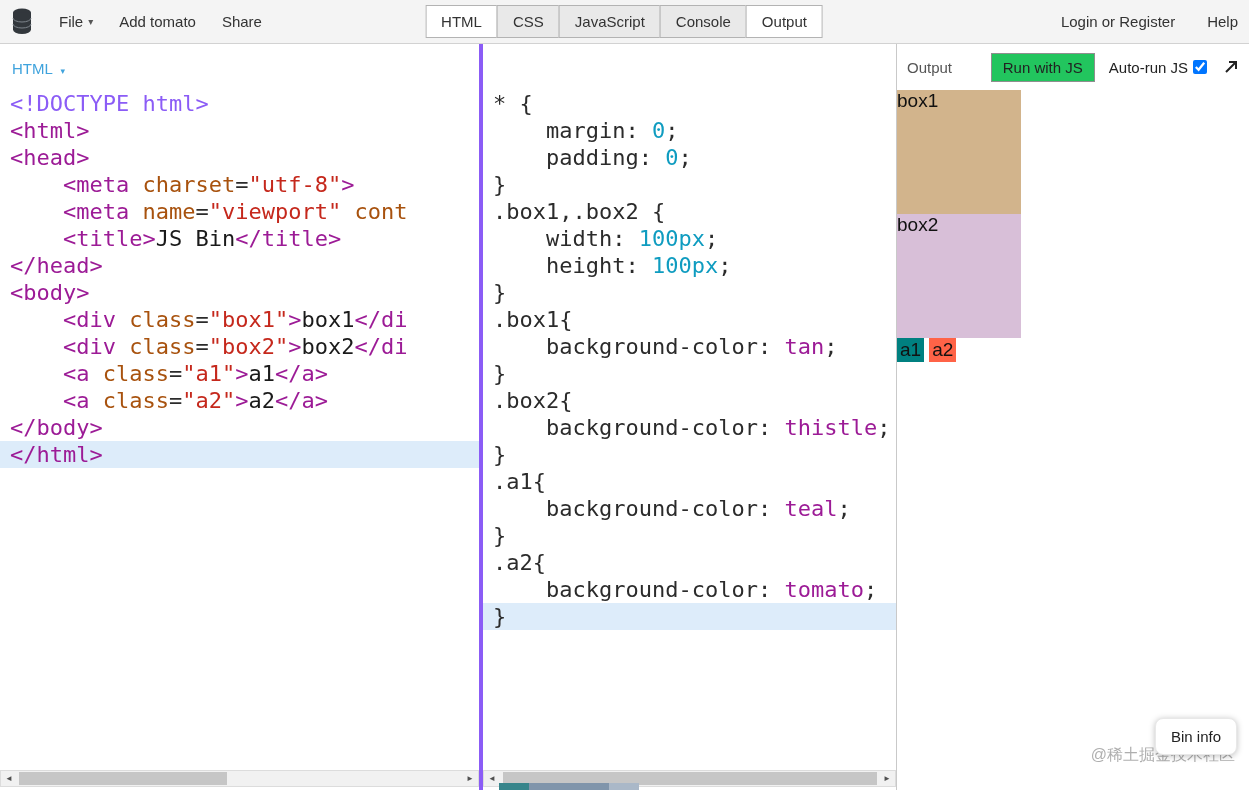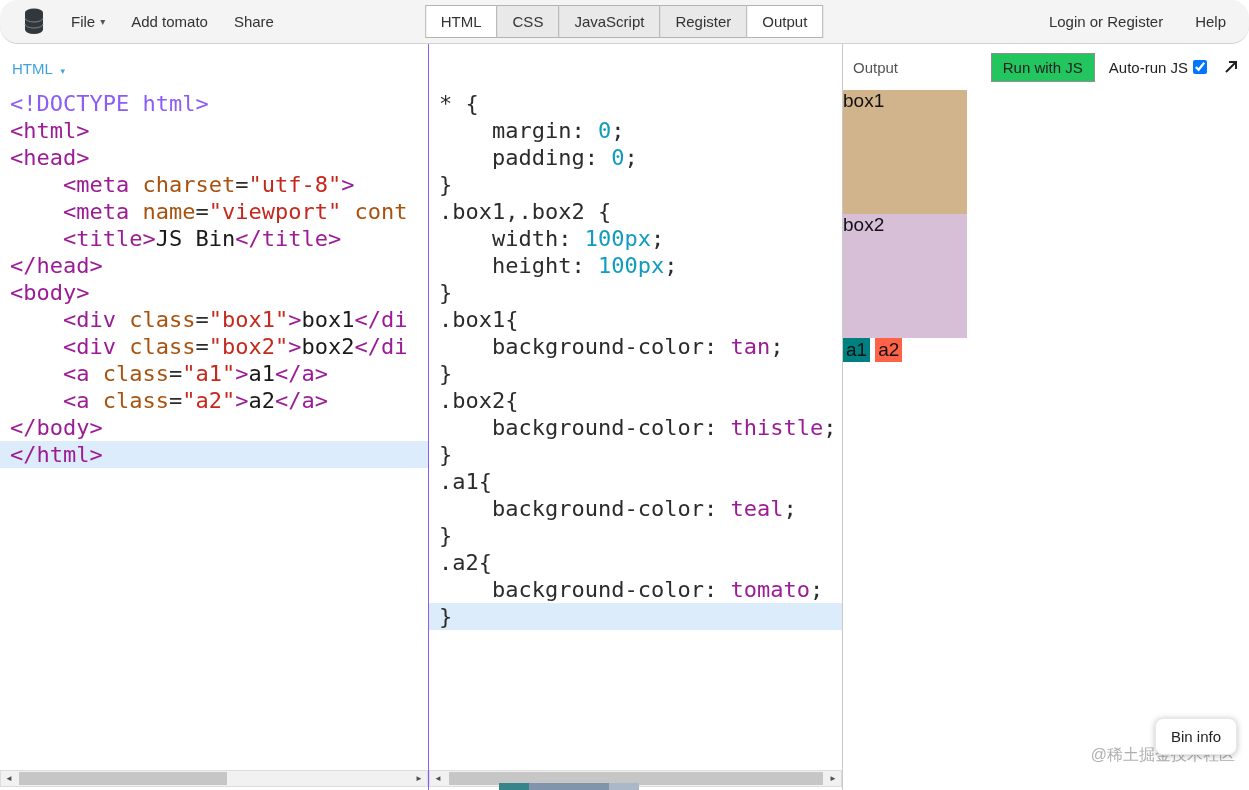--- a/index.html
+++ b/index.html
@@ -11,23 +11,22 @@
     overflow: hidden;
   }
 
   
   .toolbar {
     height: 44px;
     background: #f4f4f4;
     border-bottom: 1px solid #d2d2d2;
     display: flex;
     align-items: center;
-    padding: 0 23px;
+    padding: 0 11px;
     position: relative;
-    border-radius: 18px;
   }
   .tb-left { display: flex; align-items: center; gap: 26px; }
   .logo { display: flex; align-items: center; cursor: pointer; }
   .tb-item {
     background: none; border: none; cursor: pointer;
     font-family: inherit; font-size: 15px; color: #333;
     display: flex; align-items: center;
   }
   .caret { font-size: 10px; color: #555; margin-left: 5px; }
   .tb-tabs { position: absolute; left: 50%; transform: translateX(-50%); display: flex; }
@@ -35,21 +34,21 @@
     font-family: inherit; font-size: 15px; color: #333;
     padding: 7px 15px; border: 1px solid #b3b3b3;
     background: #e9e9e9; margin-left: -1px; cursor: pointer;
   }
   .tab.active { background: #ffffff; }
   .tb-right { margin-left: auto; display: flex; gap: 32px; }
 
   
   .panels { position: absolute; top: 44px; left: 0; right: 0; bottom: 0; display: flex; }
   .panel { position: relative; background: #fff; }
-  #html-panel { width: 429px; border-right: 1px solid #8b5cf6; }
+  #html-panel { width: 483px; border-right: 4px solid #8b5cf6; }
   #css-panel  { width: 414px; border-right: 1px solid #c9c9c9; }
   #output-panel { flex: 1; }
 
   .panel-header { height: 46px; padding: 16px 0 0 12px; font-size: 15px; cursor: pointer; }
   .ph-label { color: #3fa3dd; }
   .ph-caret { font-size: 9px; color: #3fa3dd; margin-left: 4px; }
 
   .code {
     position: absolute; top: 46px; left: 0; right: 0; bottom: 22px;
     overflow: hidden;
@@ -137,21 +136,21 @@
       <span class="caret">▾</span>
     </button>
     <button class="tb-item">Add tomato</button>
     <button class="tb-item">Share</button>
   </div>
 
   <div class="tb-tabs">
       <button class="tab active">HTML</button>
       <button class="tab">CSS</button>
       <button class="tab">JavaScript</button>
-      <button class="tab">Register</button>
+      <button class="tab">Console</button>
       <button class="tab active">Output</button>
     </div>
 
   <div class="tb-right">
     <button class="tb-item">Login or Register</button>
     <button class="tb-item">Help</button>
   </div>
 </header>
 
 <div class="panels">

